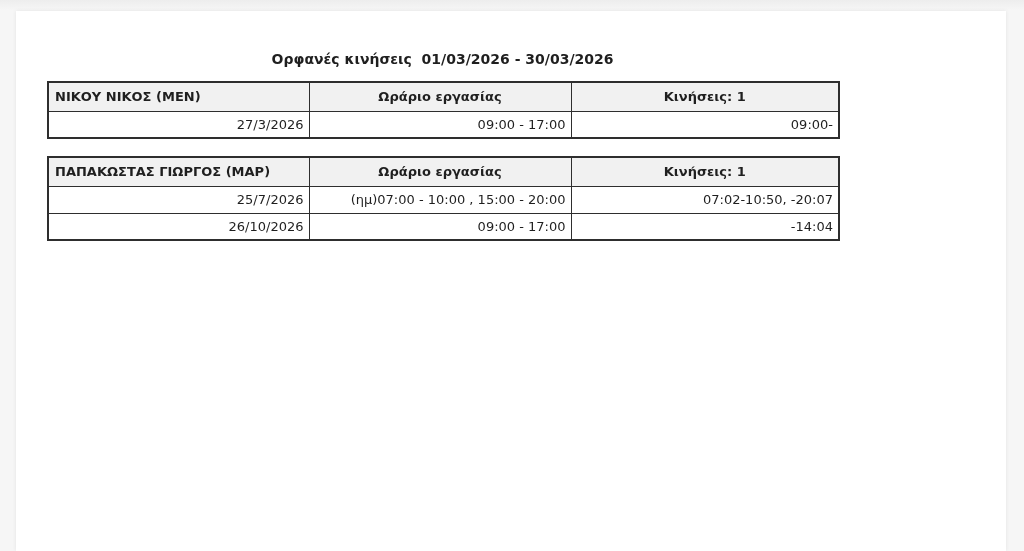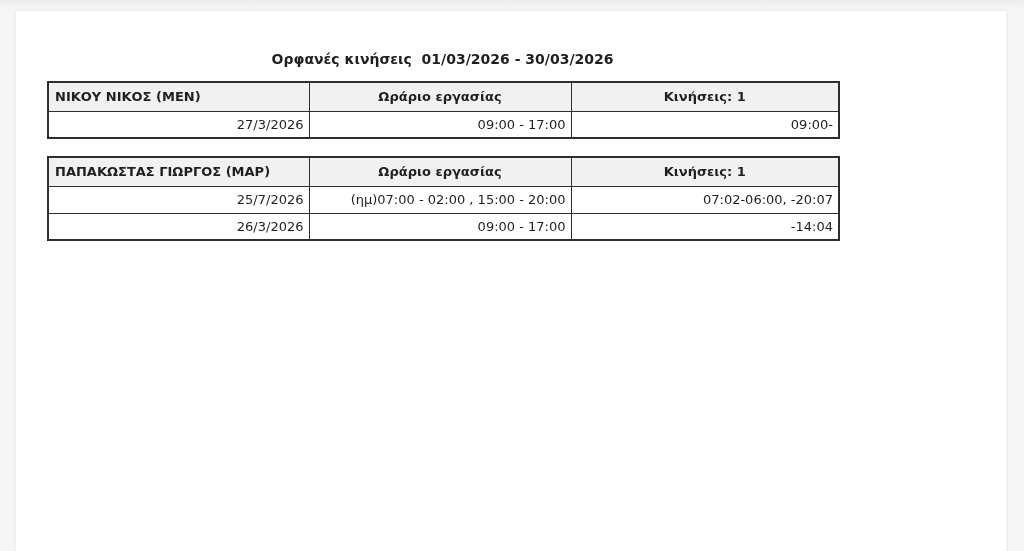--- a/index.html
+++ b/index.html
@@ -110,25 +110,25 @@
         <thead>
           <tr>
             <th class="left">ΠΑΠΑΚΩΣΤΑΣ ΓΙΩΡΓΟΣ (ΜΑΡ)</th>
             <th>Ωράριο εργασίας</th>
             <th>Κινήσεις: 1</th>
           </tr>
         </thead>
         <tbody>
           <tr>
             <td>25/7/2026</td>
-            <td>(ημ)07:00 - 02:00 , 15:00 - 20:00</td>
-            <td>07:02-06:00, -20:07</td>
+            <td>(ημ)07:00 - 10:00 , 15:00 - 20:00</td>
+            <td>07:02-10:50, -20:07</td>
           </tr>
           <tr>
-            <td>26/3/2026</td>
+            <td>26/10/2026</td>
             <td>09:00 - 17:00</td>
             <td>            -14:04</td>
           </tr>
         </tbody>
       </table>
 
     </div>
   </div>
 </div>
 

